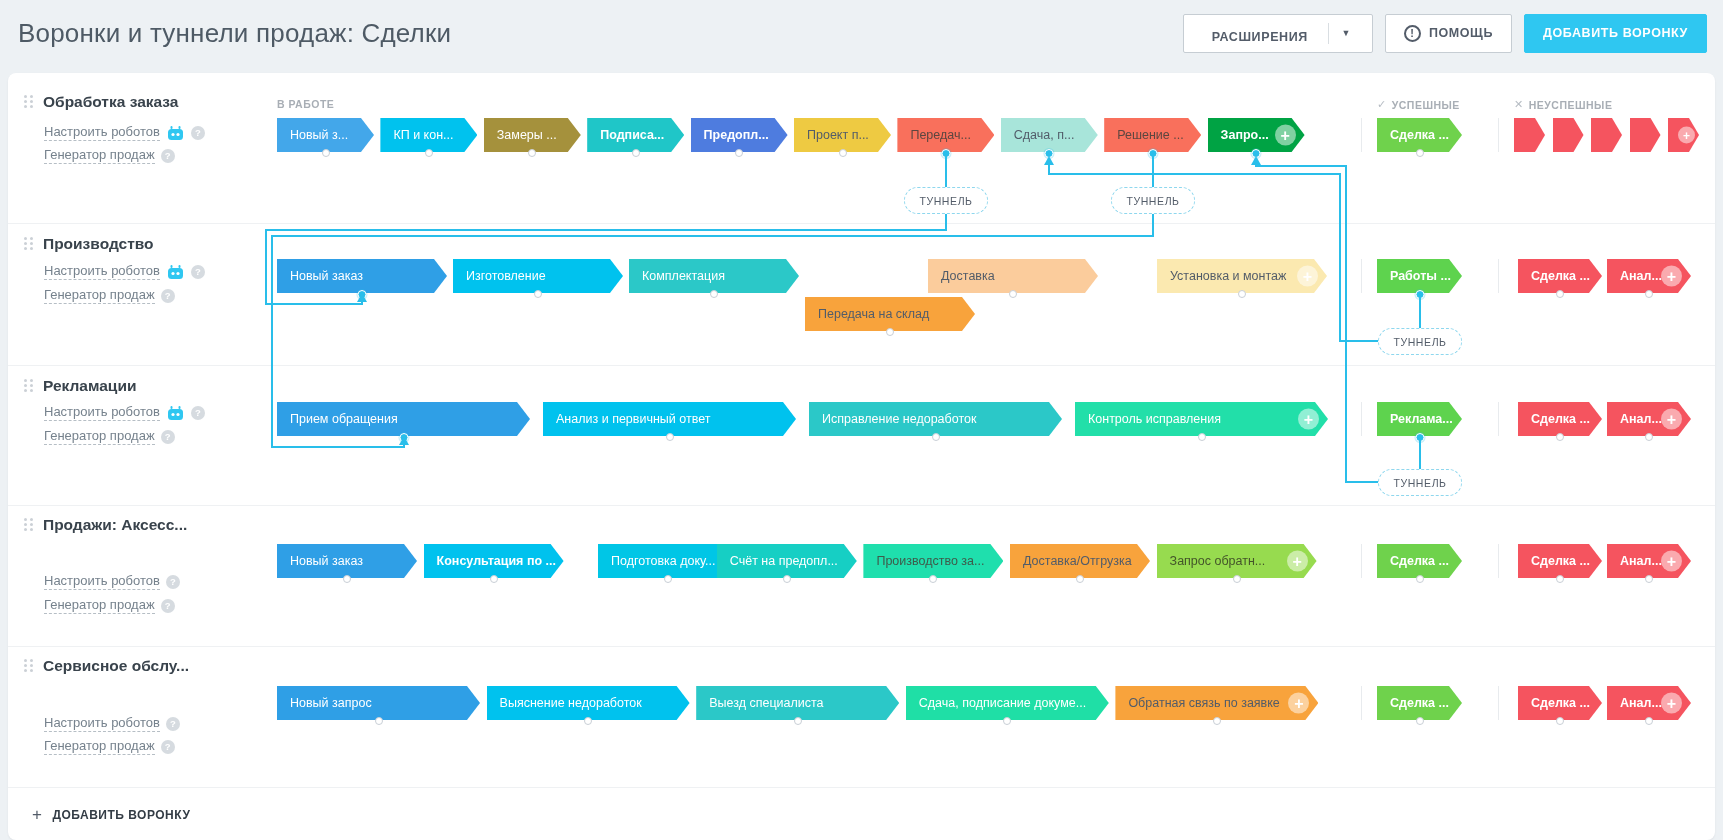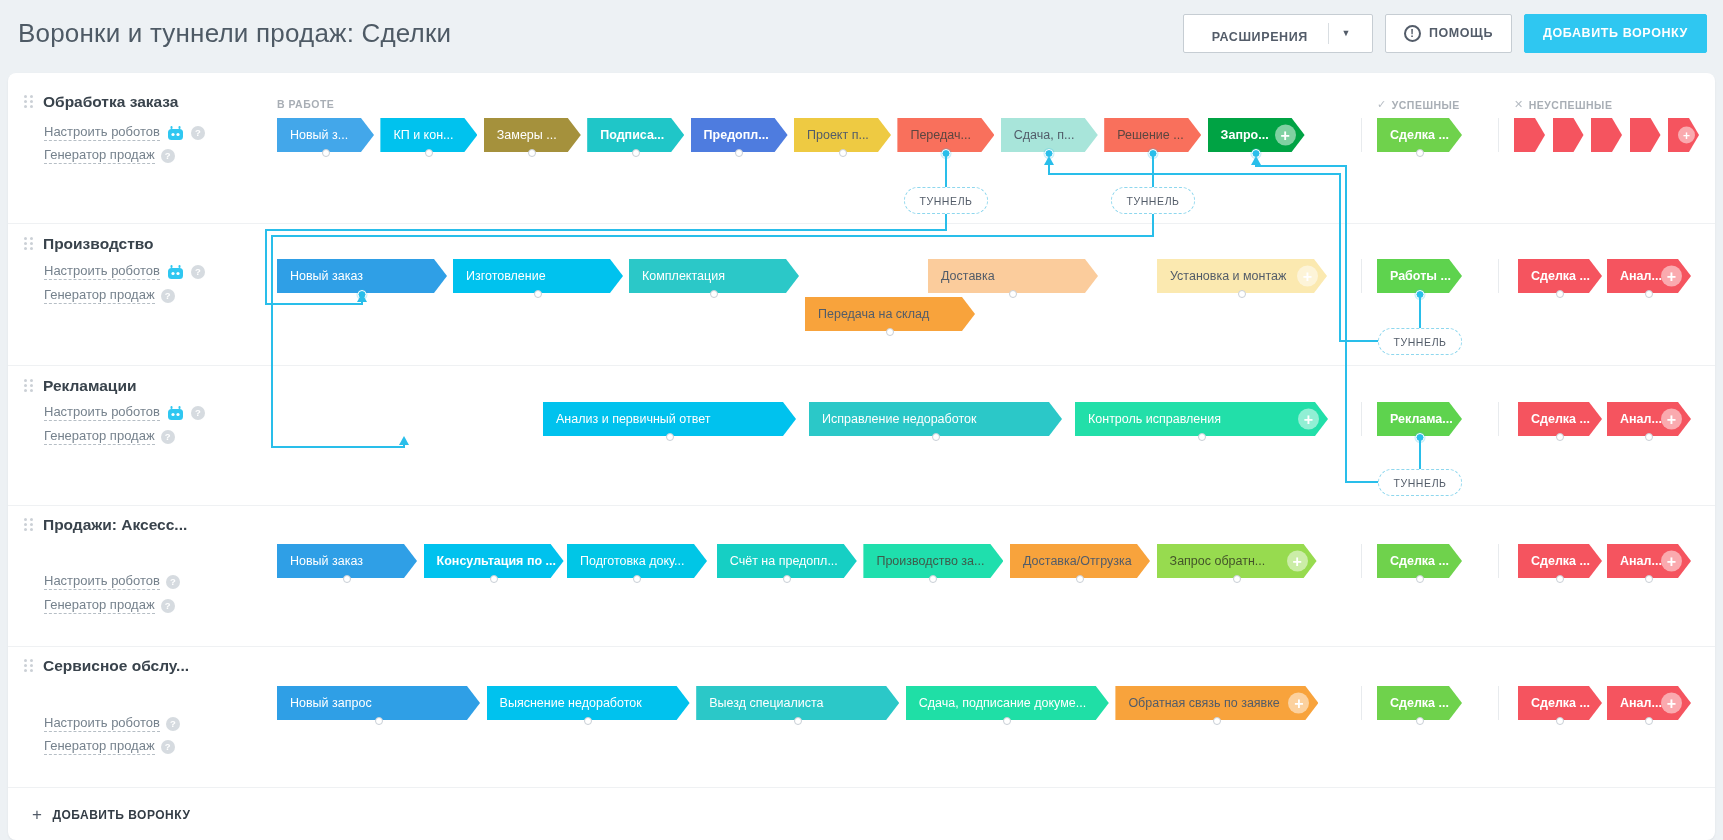--- a/index.html
+++ b/index.html
@@ -303,20 +303,26 @@
           <rect x="4.5" y="0" width="2" height="3" rx="1" fill="#2fc7f1"></rect>
           <rect x="12.5" y="0" width="2" height="3" rx="1" fill="#2fc7f1"></rect>
         </svg>
       </span>
       <span class="q-ico">?</span>
     </div>
     <div class="funnel-link" style="top: 355px;">
       <span class="txt">Генератор продаж</span>
       <span class="q-ico">?</span>
     </div>
+    <div class="stage" style="left: 269px; top: 329px; width: 253px;">
+      <div class="stage-body" style="background: rgb(47, 159, 230); color: rgb(255, 255, 255);">
+        <span>Прием обращения</span>
+      </div>
+      <div class="cyan-dot"></div>
+    </div>
     <div class="stage" style="left: 801px; top: 329px; width: 253px;">
       <div class="stage-body" style="background: rgb(43, 200, 200); color: rgb(255, 255, 255);">
         <span>Исправление недоработок</span>
       </div>
       <div class="hollow-dot"></div>
     </div>
     <div class="stage" style="left: 535px; top: 329px; width: 253px;">
       <div class="stage-body" style="background: rgb(0, 194, 238); color: rgb(255, 255, 255);">
         <span>Анализ и первичный ответ</span>
       </div>
@@ -367,21 +373,21 @@
         <span>Новый заказ</span>
       </div>
       <div class="hollow-dot"></div>
     </div>
     <div class="stage" style="left: 415.6px; top: 471px; width: 140px;">
       <div class="stage-body" style="background: rgb(0, 194, 238); color: rgb(255, 255, 255); font-weight: 700;">
         <span>Консультация по ...</span>
       </div>
       <div class="hollow-dot"></div>
     </div>
-    <div class="stage" style="left: 559px; top: 471px; width: 140px;">
+    <div class="stage" style="left: 590px; top: 471px; width: 140px;">
       <div class="stage-body" style="background: rgb(0, 198, 230); color: rgb(255, 255, 255);">
         <span>Подготовка доку...</span>
       </div>
       <div class="hollow-dot"></div>
     </div>
     <div class="stage" style="left: 708.8px; top: 471px; width: 140px;">
       <div class="stage-body" style="background: rgb(22, 207, 196); color: rgb(255, 255, 255);">
         <span>Счёт на предопл...</span>
       </div>
       <div class="hollow-dot"></div>

